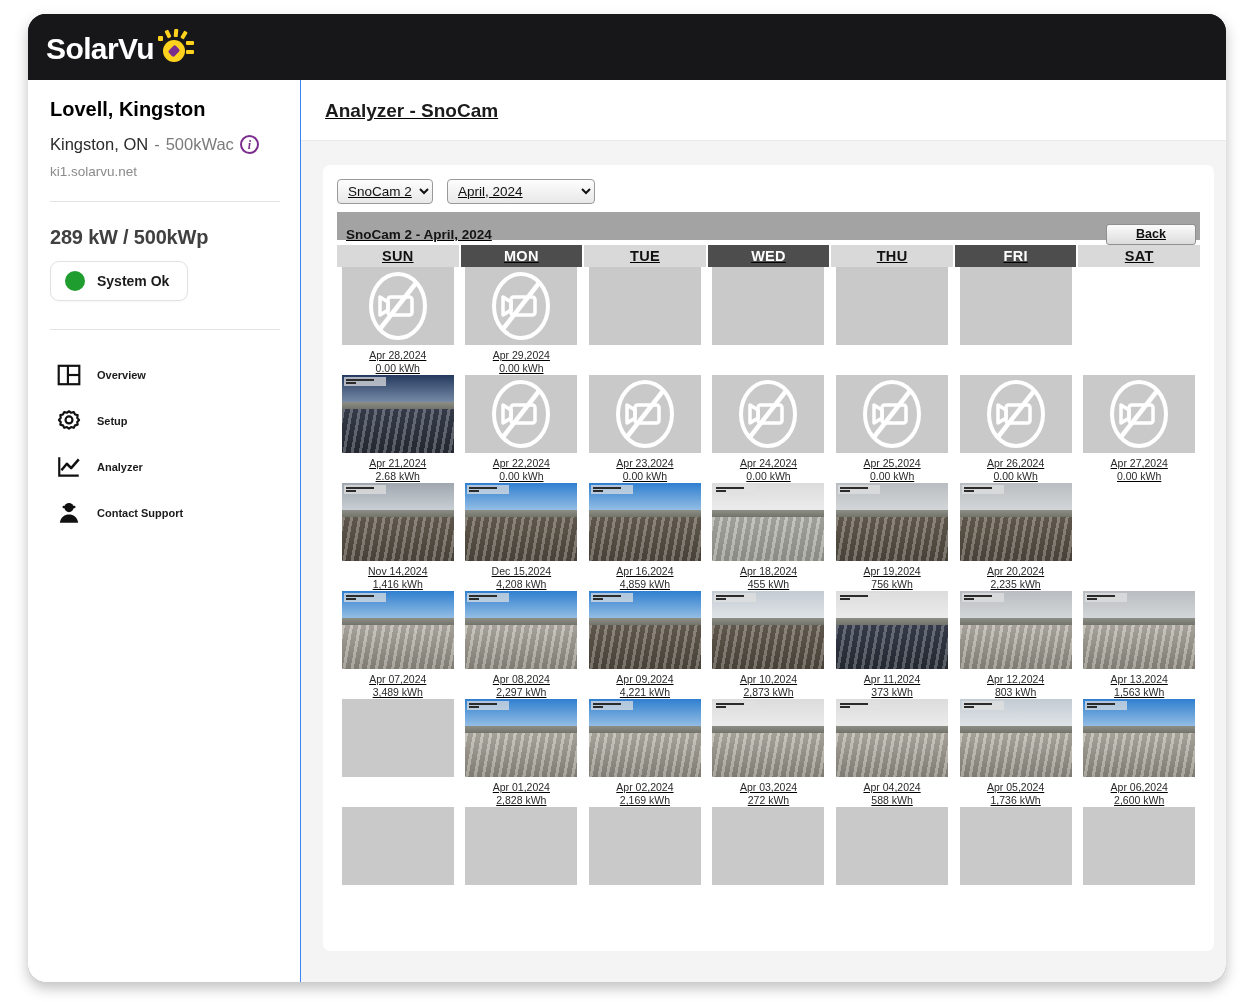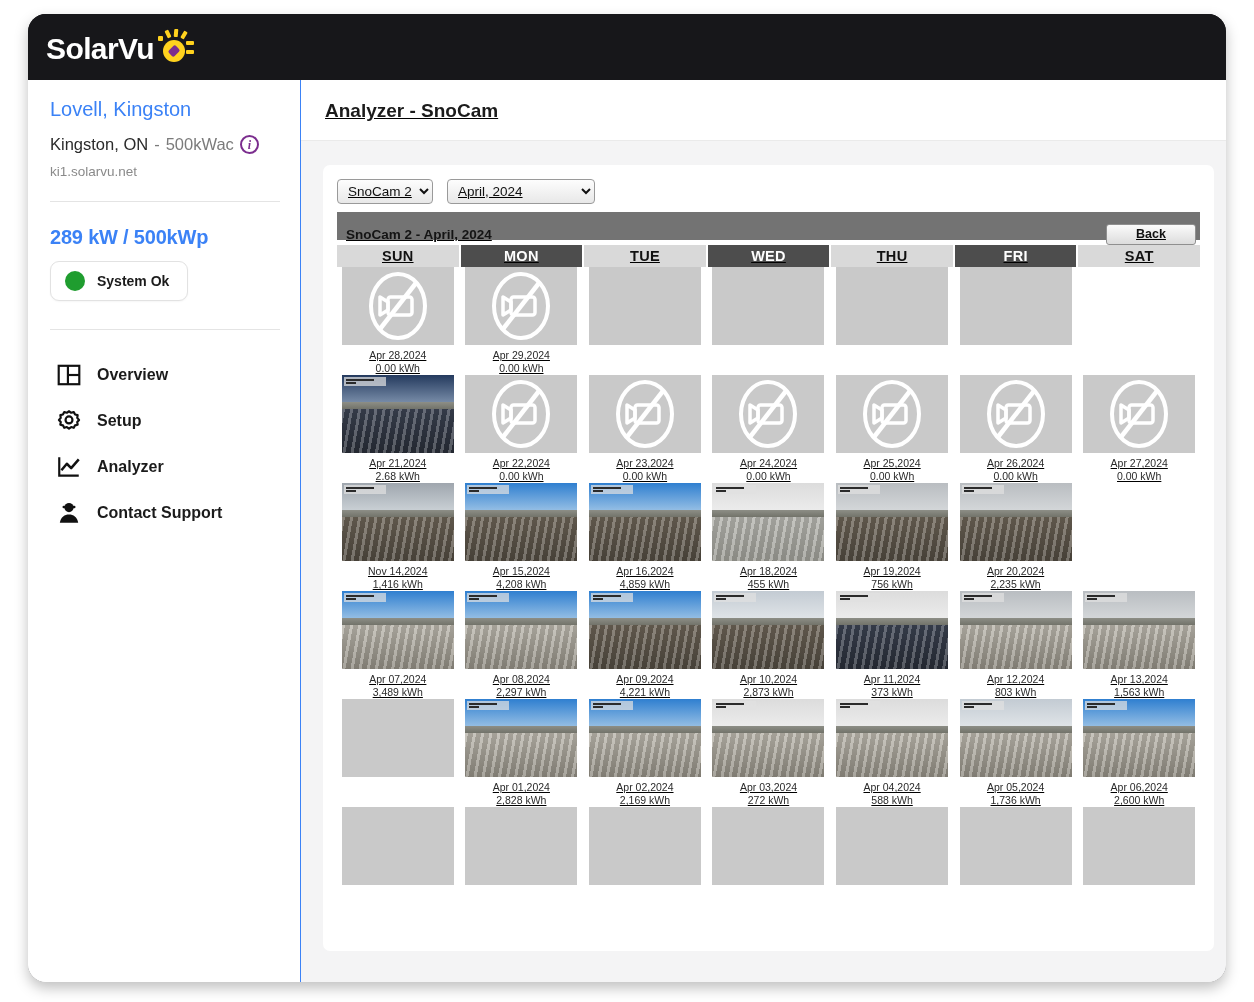--- a/index.html
+++ b/index.html
@@ -67,60 +67,60 @@
   }
 
   
   .sidebar {
     width: 272px;
     background: #ffffff;
     padding: 18px 20px 0 22px;
     flex: 0 0 272px;
   }
   .site-name {
-    font-size: 20px; font-weight: normal; color: #3b82f6;
+    font-size: 20px; font-weight: bold; color: #000000;
     margin-bottom: 14px;
   }
   .site-loc {
     font-size: 16.5px; color: #2b2b2b; margin-bottom: 10px;
     display: flex; align-items: center; gap: 6px; flex-wrap: wrap;
   }
   .site-loc .muted { color: #7b7b7b; }
   .info-icon {
     width: 19px; height: 19px; border-radius: 50%;
     border: 2px solid #7b2d8e; color: #7b2d8e;
     font-size: 12px; font-weight: bold; font-style: italic;
     display: inline-flex; align-items: center; justify-content: center;
     font-family: "Liberation Serif", serif;
     line-height: 1;
   }
   .site-url { font-size: 13.5px; color: #8a8a8a; }
   .divider { height: 1px; background: #e4e4e4; margin: 22px 0 0 0; }
 
   .power-block { padding-top: 24px; }
   .power-value {
-    font-size: 20px; font-weight: bold; color: #3b82f6;
+    font-size: 20px; font-weight: bold; color: #404040;
     margin-bottom: 12px; letter-spacing: -0.2px;
   }
   .status-pill {
     display: inline-flex; align-items: center; gap: 12px;
     border: 1px solid #e2e2e2; border-radius: 9px;
     padding: 9px 18px 9px 14px; background: #fff;
     box-shadow: 0 1px 2px rgba(0,0,0,0.04);
   }
   .status-dot { width: 20px; height: 20px; border-radius: 50%; background: #1f9d2f; }
   .status-label { font-size: 14px; font-weight: bold; color: #1b1b1b; }
 
   .nav { padding-top: 22px; }
   .nav-item {
     display: flex; align-items: center; gap: 15px;
     padding: 10px 0 10px 6px; cursor: pointer;
   }
   .nav-icon { width: 26px; height: 26px; flex: 0 0 26px; display: block; }
-  .nav-label { font-size: 16px; font-weight: bold; color: #1b1b1b; }
+  .nav-label { font-size: 11px; font-weight: bold; color: #1b1b1b; }
 
   
   .main {
     flex: 1;
     background: #f4f4f5;
     display: flex; flex-direction: column;
     border-left: 1px solid #3b82f6;
     text-decoration: underline;
   }
   .main-head {
@@ -142,21 +142,21 @@
   select.sel {
     font-family: "Liberation Sans", sans-serif;
     font-size: 13.5px; color: #111;
     background: linear-gradient(#fdfdfd, #e8e8e8);
     border: 1px solid #9a9a9a; border-radius: 4px;
     padding: 3px 4px 3px 6px; height: 25px;
   }
   select.sel.wide { width: 148px; }
 
   .subbar {
-    background: #737373;
+    background: #a3a3a3;
     height: 28px;
     display: flex; align-items: center; justify-content: space-between;
     padding: 16px 4px 0 9px;
   }
   .subbar-title { font-size: 13.5px; font-weight: bold; color: #141414; }
   .back-btn {
     font-family: "Liberation Sans", sans-serif;
     font-size: 12.5px; font-weight: bold; color: #111;
     background: linear-gradient(#fbfbfb, #dcdcdc);
     border: 1px solid #8f8f8f; border-radius: 3px;
@@ -495,21 +495,21 @@
                 <div class="thumb">
                   <div class="photo">
                     <div class="sky" style="background: linear-gradient(rgb(47, 127, 208), rgb(158, 196, 230));"></div>
                     <div class="band"></div>
                     <div class="ground" style="background: linear-gradient(rgb(106, 97, 84), rgb(78, 72, 62));"></div>
                     <div class="rows" style="background: repeating-linear-gradient(100deg, rgba(255, 255, 255, 0.3) 0px, rgba(255, 255, 255, 0.3) 3px, rgba(0, 0, 0, 0.14) 3px, rgba(0, 0, 0, 0.14) 8px); inset: 44% 0px 0px; position: absolute;"></div>
                     <div class="stamp"></div>
                   </div>
                 </div>
                 <div class="cap">
-                  <div>Apr 15,2024</div>
+                  <div>Dec 15,2024</div>
                   <div>4,208 kWh</div>
                 </div>
               </div>
               <div class="cell">
                 <div class="thumb">
                   <div class="photo">
                     <div class="sky" style="background: linear-gradient(rgb(47, 127, 208), rgb(158, 196, 230));"></div>
                     <div class="band"></div>
                     <div class="ground" style="background: linear-gradient(rgb(106, 97, 84), rgb(78, 72, 62));"></div>
                     <div class="rows" style="background: repeating-linear-gradient(100deg, rgba(255, 255, 255, 0.3) 0px, rgba(255, 255, 255, 0.3) 3px, rgba(0, 0, 0, 0.14) 3px, rgba(0, 0, 0, 0.14) 8px); inset: 44% 0px 0px; position: absolute;"></div>

